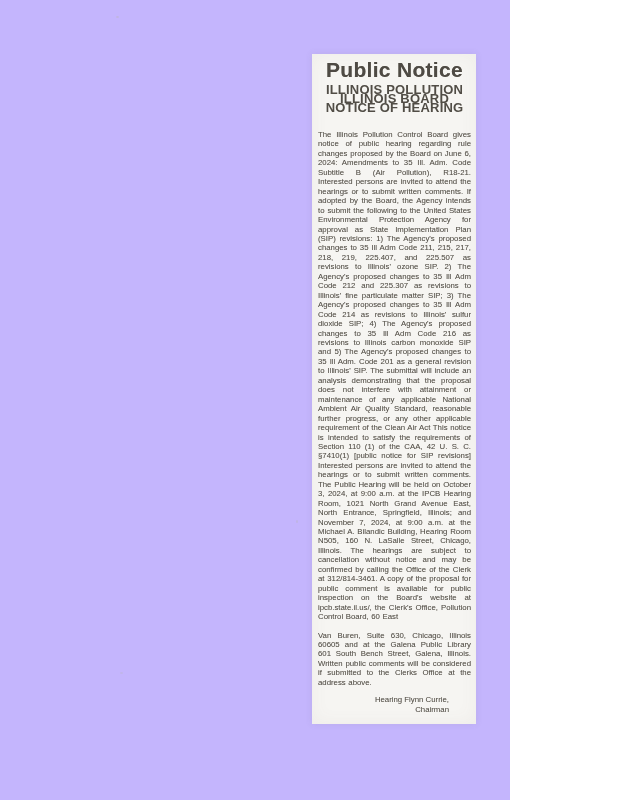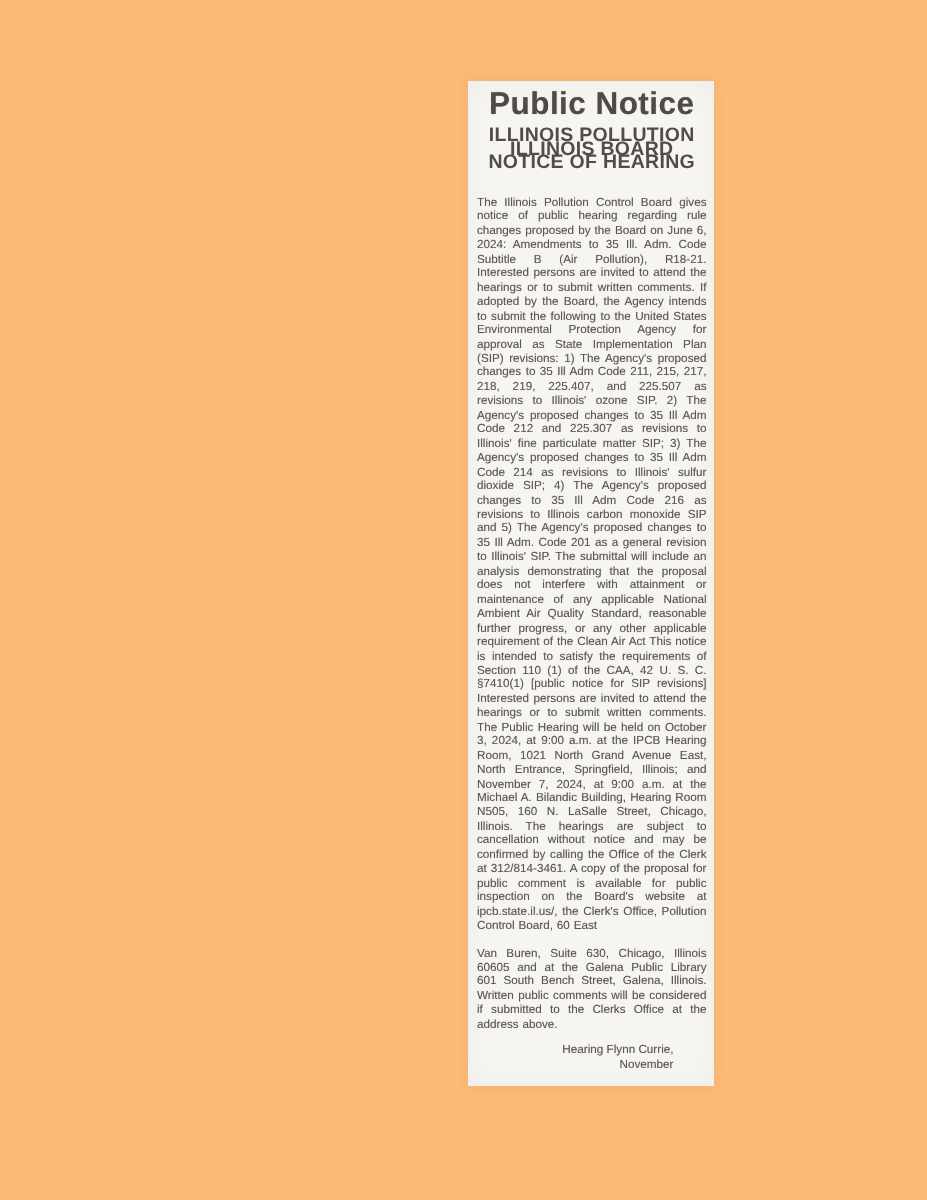--- a/index.html
+++ b/index.html
@@ -3,23 +3,23 @@
 <meta charset="utf-8">
 <style>
   html, body {
     margin: 0;
     padding: 0;
     background: #ffffff;
     font-family: "Liberation Sans", sans-serif;
   }
   .scan-page {
     position: relative;
-    width: 618px;
+    width: 510px;
     height: 800px;
-    background: #fdba74;
+    background: #c4b5fd;
     overflow: hidden;
   }
   
   .clipping {
     position: absolute;
     left: 312px;
     top: 54px;
     width: 164px;
     min-height: 660px;
     background: #f6f5f2;
@@ -104,17 +104,17 @@
       <div class="org-line">ILLINOIS BOARD</div>
       <div class="org-line">NOTICE OF HEARING</div>
     </div>
 
     <p class="body-copy">The Illinois Pollution Control Board gives notice of public hearing regarding rule changes proposed by the Board on June 6, 2024: Amendments to 35 Ill. Adm. Code Subtitle B (Air Pollution), R18-21. Interested persons are invited to attend the hearings or to submit written comments. If adopted by the Board, the Agency intends to submit the following to the United States Environmental Protection Agency for approval as State Implementation Plan (SIP) revisions: 1) The Agency's proposed changes to 35 Ill Adm Code 211, 215, 217, 218, 219, 225.407, and 225.507 as revisions to Illinois' ozone SIP. 2) The Agency's proposed changes to 35 Ill Adm Code 212 and 225.307 as revisions to Illinois' fine particulate matter SIP; 3) The Agency's proposed changes to 35 Ill Adm Code 214 as revisions to Illinois' sulfur dioxide SIP; 4) The Agency's proposed changes to 35 Ill Adm Code 216 as revisions to Illinois carbon monoxide SIP and 5) The Agency's proposed changes to 35 Ill Adm. Code 201 as a general revision to Illinois' SIP. The submittal will include an analysis demonstrating that the proposal does not interfere with attainment or maintenance of any applicable National Ambient Air Quality Standard, reasonable further progress, or any other applicable requirement of the Clean Air Act This notice is intended to satisfy the requirements of Section 110 (1) of the CAA, 42 U. S. C. §7410(1) [public notice for SIP revisions] Interested persons are invited to attend the hearings or to submit written comments. The Public Hearing will be held on October 3, 2024, at 9:00 a.m. at the IPCB Hearing Room, 1021 North Grand Avenue East, North Entrance, Springfield, Illinois; and November 7, 2024, at 9:00 a.m. at the Michael A. Bilandic Building, Hearing Room N505, 160 N. LaSalle Street, Chicago, Illinois. The hearings are subject to cancellation without notice and may be confirmed by calling the Office of the Clerk at 312/814-3461. A copy of the proposal for public comment is available for public inspection on the Board's website at ipcb.state.il.us/, the Clerk's Office, Pollution Control Board, 60 East</p>
 
     <p class="body-copy second">Van Buren, Suite 630, Chicago, Illinois 60605 and at the Galena Public Library 601 South Bench Street, Galena, Illinois. Written public comments will be considered if submitted to the Clerks Office at the address above.</p>
 
     <div class="signature">
       <div>Hearing Flynn Currie,</div>
-      <div>November</div>
+      <div>Chairman</div>
     </div>
 
   </div>
 </div>
 
 </body></html>

